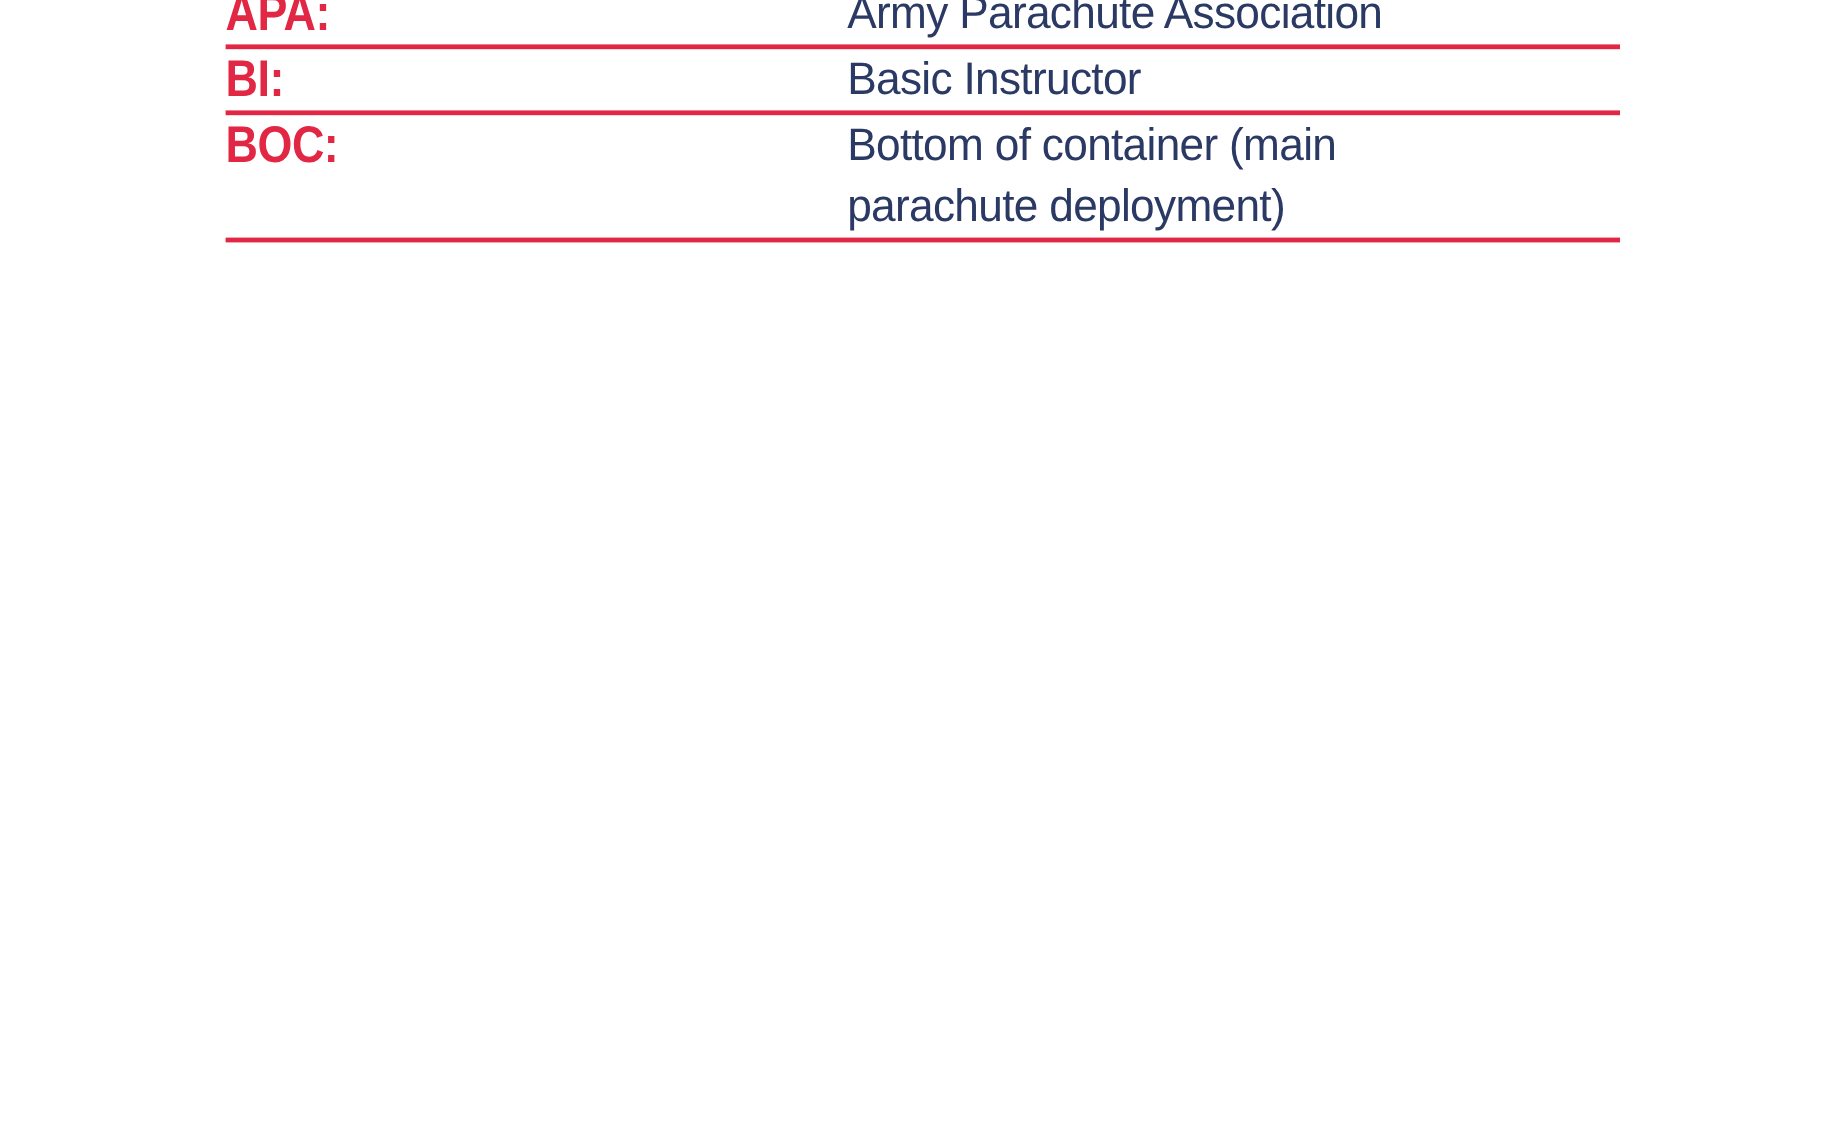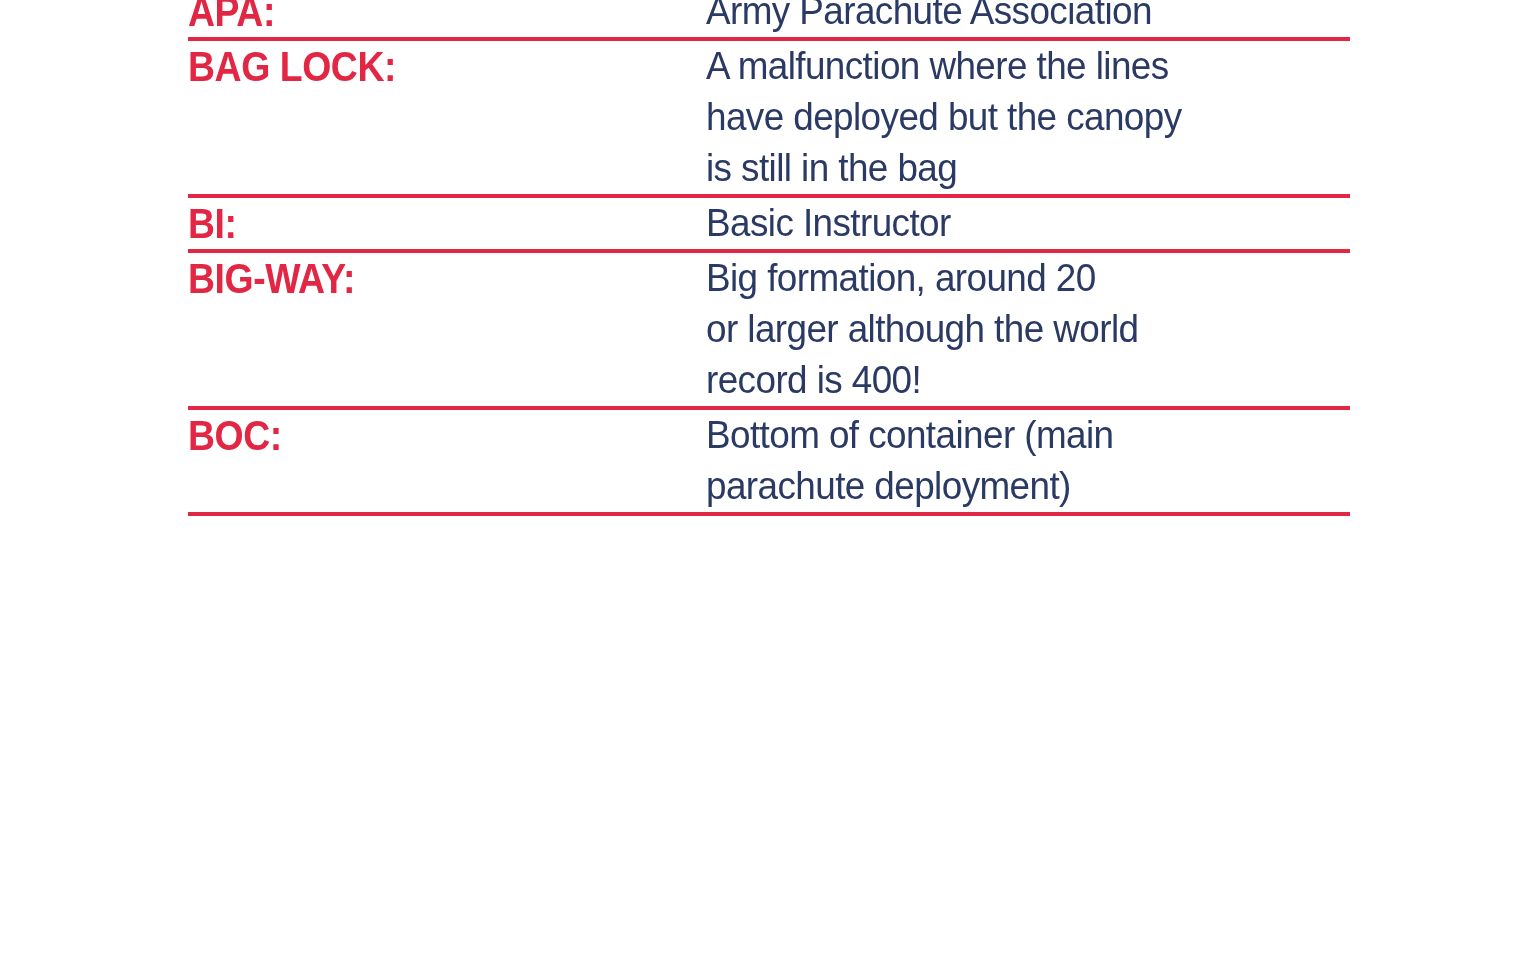--- a/index.html
+++ b/index.html
@@ -55,34 +55,22 @@
 </head>
 <body>
 
 <div class="page">
   <div class="glossary">
       <div class="entry">
         <div class="term">APA:</div>
         <div class="definition">Army Parachute Association</div>
       </div>
       <div class="entry">
-        <div class="term">BAG LOCK:</div>
-        <div class="definition">A malfunction where the lines
-have deployed but the canopy
-is still in the bag</div>
-      </div>
-      <div class="entry">
         <div class="term">BI:</div>
         <div class="definition">Basic Instructor</div>
-      </div>
-      <div class="entry">
-        <div class="term">BIG-WAY:</div>
-        <div class="definition">Big formation, around 20
-or larger although the world
-record is 400!</div>
       </div>
       <div class="entry">
         <div class="term">BOC:</div>
         <div class="definition">Bottom of container (main
 parachute deployment)</div>
       </div>
     </div>
 </div>
 
 </body></html>

